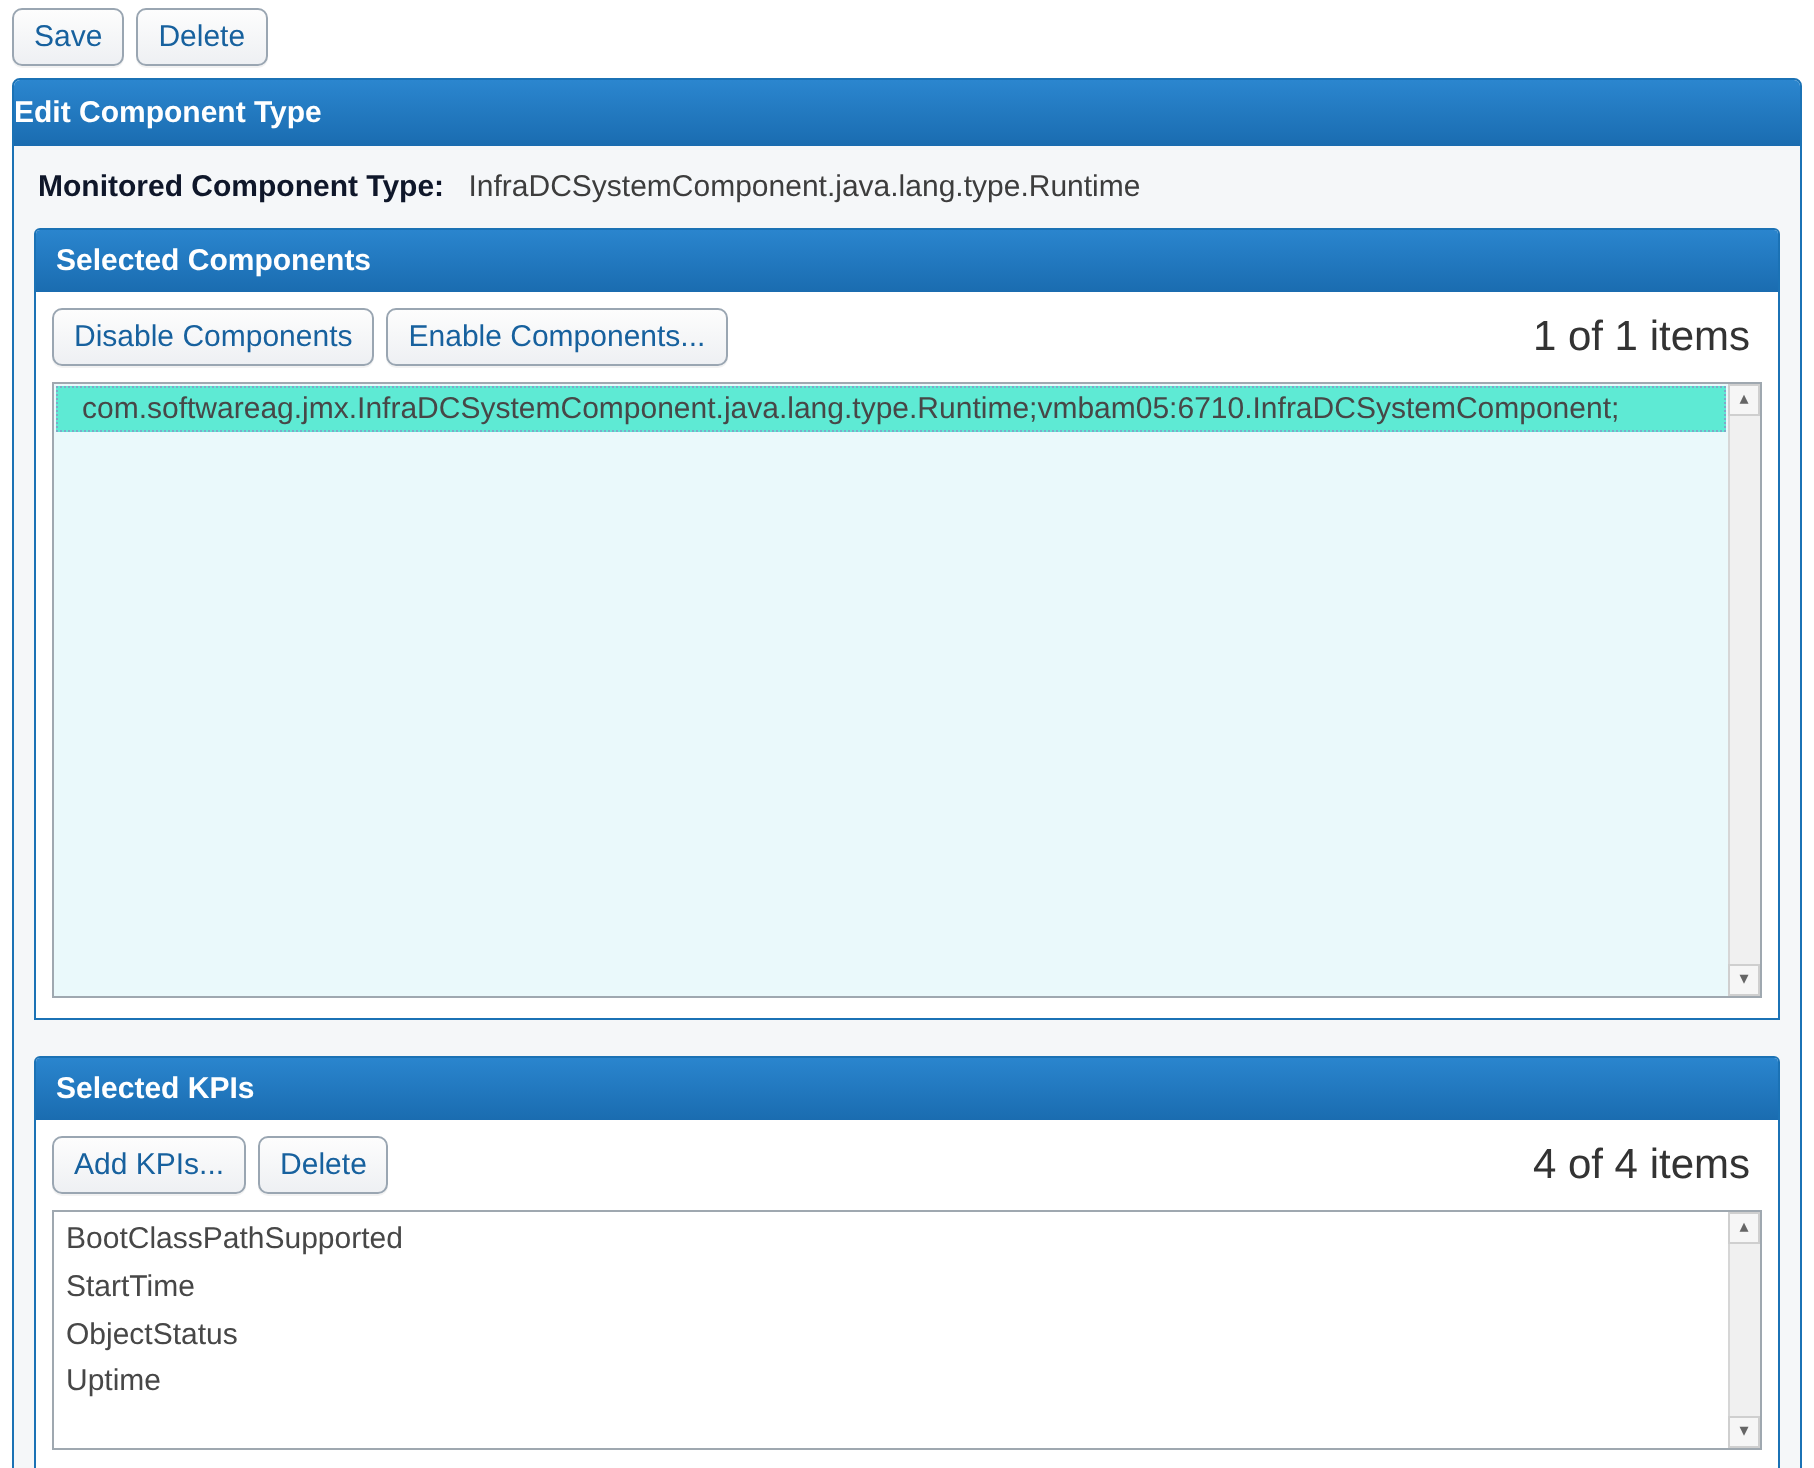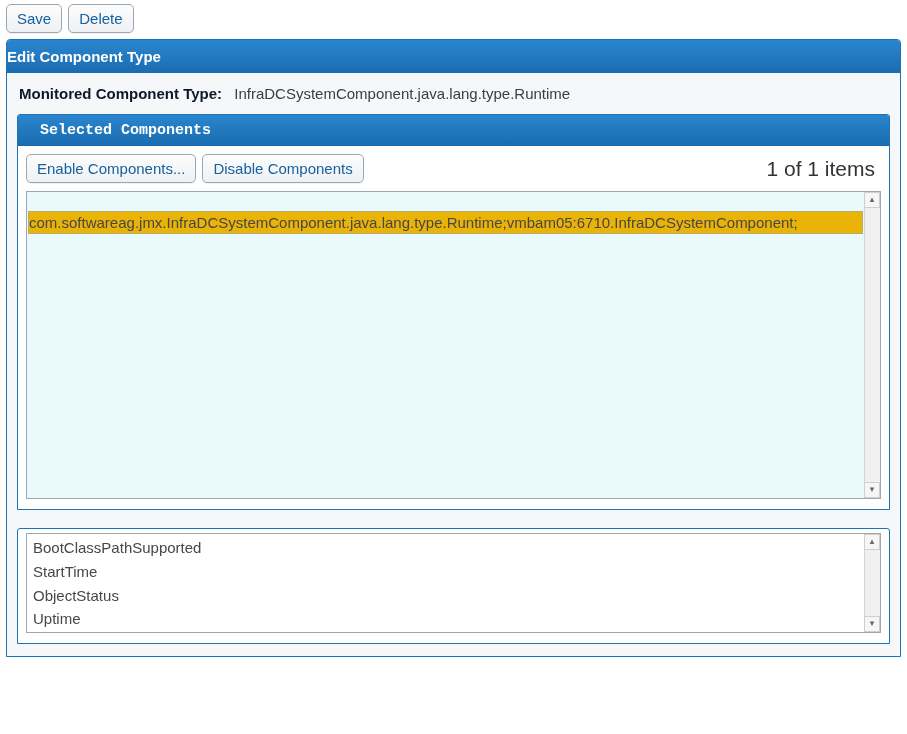--- a/index.html
+++ b/index.html
@@ -62,22 +62,21 @@
     border-radius: 3px 3px 0 0;
     background: #fff;
     margin-bottom: 18px;
     overflow: hidden;
   }
   .sub-header {
     background: linear-gradient(to bottom, #2a85ce, #1a6cb0);
     color: #fff;
     font-weight: bold;
     font-size: 15px;
-    padding: 7px 22px;
-    font-family: Liberation Mono, monospace;
+    padding: 7px 10px;
   }
   .sub-toolbar {
     display: flex;
     align-items: center;
     padding: 8px 8px 4px 8px;
     background: #fff;
   }
   .sub-toolbar .btn { margin-right: 6px; }
   .items-count {
     margin-left: auto;
@@ -116,26 +115,26 @@
     padding: 2px 18px 2px 4px;
     font-size: 15px;
     color: #474747;
   }
   .components-box {
     height: 308px;
     background: #eaf9fb;
   }
   .components-box .list-content {
     border: 1px dotted #7ea9c9;
-    margin: 19px 17px 1px 1px;
-    padding: 2px 0;
-    background: #eab308;
+    margin: 1px 17px 1px 1px;
+    padding: 2px 12px;
+    background: #5eead4;
   }
   .kpis-box {
-    height: 100px;
+    height: 120px;
   }
   .kpi-item {
     padding: 1px 2px;
     line-height: 1.45;
   }
 </style>
 </head>
 <body>
 
 <div class="topbar">
@@ -148,34 +147,40 @@
   <div class="main-body">
 
     <div class="field-row">
       <span class="field-label">Monitored Component Type:</span>
       <span class="field-value">InfraDCSystemComponent.java.lang.type.Runtime</span>
     </div>
 
     <div class="sub-panel">
       <div class="sub-header">Selected Components</div>
       <div class="sub-toolbar">
+        <button class="btn">Disable Components</button>
         <button class="btn">Enable Components...</button>
-        <button class="btn">Disable Components</button>
         <span class="items-count">1 of 1 items</span>
       </div>
       <div class="listbox components-box">
         <div class="list-content">com.softwareag.jmx.InfraDCSystemComponent.java.lang.type.Runtime;vmbam05:6710.InfraDCSystemComponent;</div>
         <div class="scroll-track">
           <div class="scroll-btn up">▴</div>
           <div class="scroll-btn down">▾</div>
         </div>
       </div>
     </div>
 
     <div class="sub-panel" style="margin-bottom:0;">
+      <div class="sub-header">Selected KPIs</div>
+      <div class="sub-toolbar">
+        <button class="btn">Add KPIs...</button>
+        <button class="btn">Delete</button>
+        <span class="items-count">4 of 4 items</span>
+      </div>
       <div class="listbox kpis-box">
         <div class="list-content">
           <div class="kpi-item">BootClassPathSupported</div>
           <div class="kpi-item">StartTime</div>
           <div class="kpi-item">ObjectStatus</div>
           <div class="kpi-item">Uptime</div>
         </div>
         <div class="scroll-track">
           <div class="scroll-btn up">▴</div>
           <div class="scroll-btn down">▾</div>

